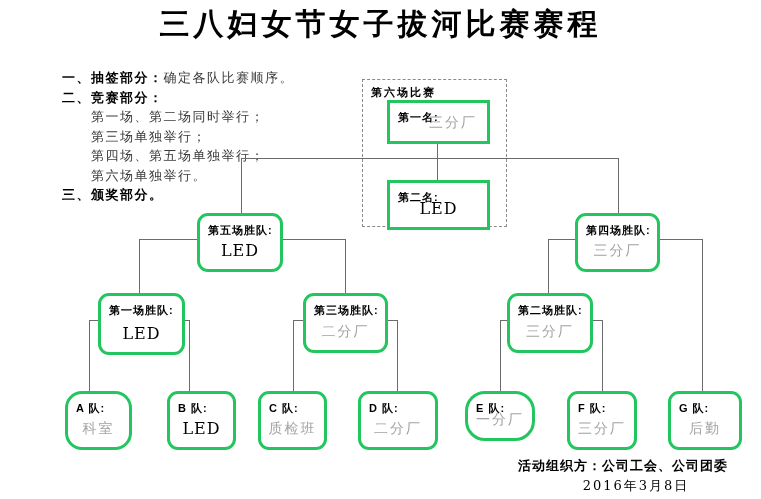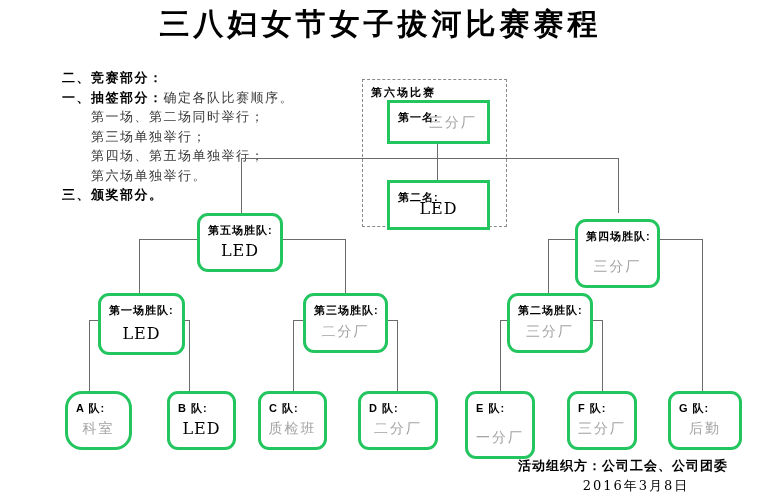--- a/index.html
+++ b/index.html
@@ -55,22 +55,22 @@
   }
 </style>
 </head>
 <body>
 
 <div class="canvas">
 
   <h1 class="page-title">三八妇女节女子拔河比赛赛程</h1>
 
   <div class="notes">
+    <div class="note-line"><span class="note-bold">一、抽签部分：</span><span>确定各队比赛顺序。</span></div>
     <div class="note-line note-bold">二、竞赛部分：</div>
-    <div class="note-line"><span class="note-bold">一、抽签部分：</span><span>确定各队比赛顺序。</span></div>
     <div class="note-line note-indent">第一场、第二场同时举行；</div>
     <div class="note-line note-indent">第三场单独举行；</div>
     <div class="note-line note-indent">第四场、第五场单独举行；</div>
     <div class="note-line note-indent">第六场单独举行。</div>
     <div class="note-line note-bold">三、颁奖部分。</div>
   </div>
 
   <div class="ln v" style="left:437px;top:144px;height:36px;"></div>
   <div class="ln h" style="left:241px;top:158px;width:377px;"></div>
   <div class="ln v" style="left:241px;top:158px;height:55px;"></div>
@@ -113,21 +113,21 @@
   <div class="box sq" style="left:387px;top:180px;width:103px;height:50px;">
     <div class="box-label">第二名:</div>
     <div class="box-value val-black">LED</div>
   </div>
 
   <div class="box rd" style="left:197px;top:213px;width:86px;height:59px;">
     <div class="box-label">第五场胜队:</div>
     <div class="box-value val-black">LED</div>
   </div>
 
-  <div class="box rd" style="left:575px;top:219px;width:85px;height:69px;padding-left:7px;">
+  <div class="box rd" style="left:575px;top:213px;width:85px;height:59px;padding-left:7px;">
     <div class="box-label">第四场胜队:</div>
     <div class="box-value val-muted">三分厂</div>
   </div>
 
   <div class="box rd" style="left:98px;top:293px;width:87px;height:62px;">
     <div class="box-label">第一场胜队:</div>
     <div class="box-value val-black">LED</div>
   </div>
 
   <div class="box rd" style="left:303px;top:293px;width:85px;height:60px;">
@@ -153,21 +153,21 @@
   <div class="box rd" style="left:258px;top:391px;width:69px;height:59px;">
     <div class="box-label">C 队:</div>
     <div class="box-value val-muted">质检班</div>
   </div>
 
   <div class="box rd" style="left:358px;top:391px;width:80px;height:59px;">
     <div class="box-label">D 队:</div>
     <div class="box-value val-muted">二分厂</div>
   </div>
 
-  <div class="box rd" style="left:465px;top:391px;width:70px;height:68px;">
+  <div class="box rd" style="left:465px;top:391px;width:70px;height:50px;border-radius:20px;">
     <div class="box-label">E 队:</div>
     <div class="box-value val-muted">一分厂</div>
   </div>
 
   <div class="box rd" style="left:567px;top:391px;width:70px;height:59px;">
     <div class="box-label">F 队:</div>
     <div class="box-value val-muted">三分厂</div>
   </div>
 
   <div class="box rd" style="left:668px;top:391px;width:74px;height:59px;">

